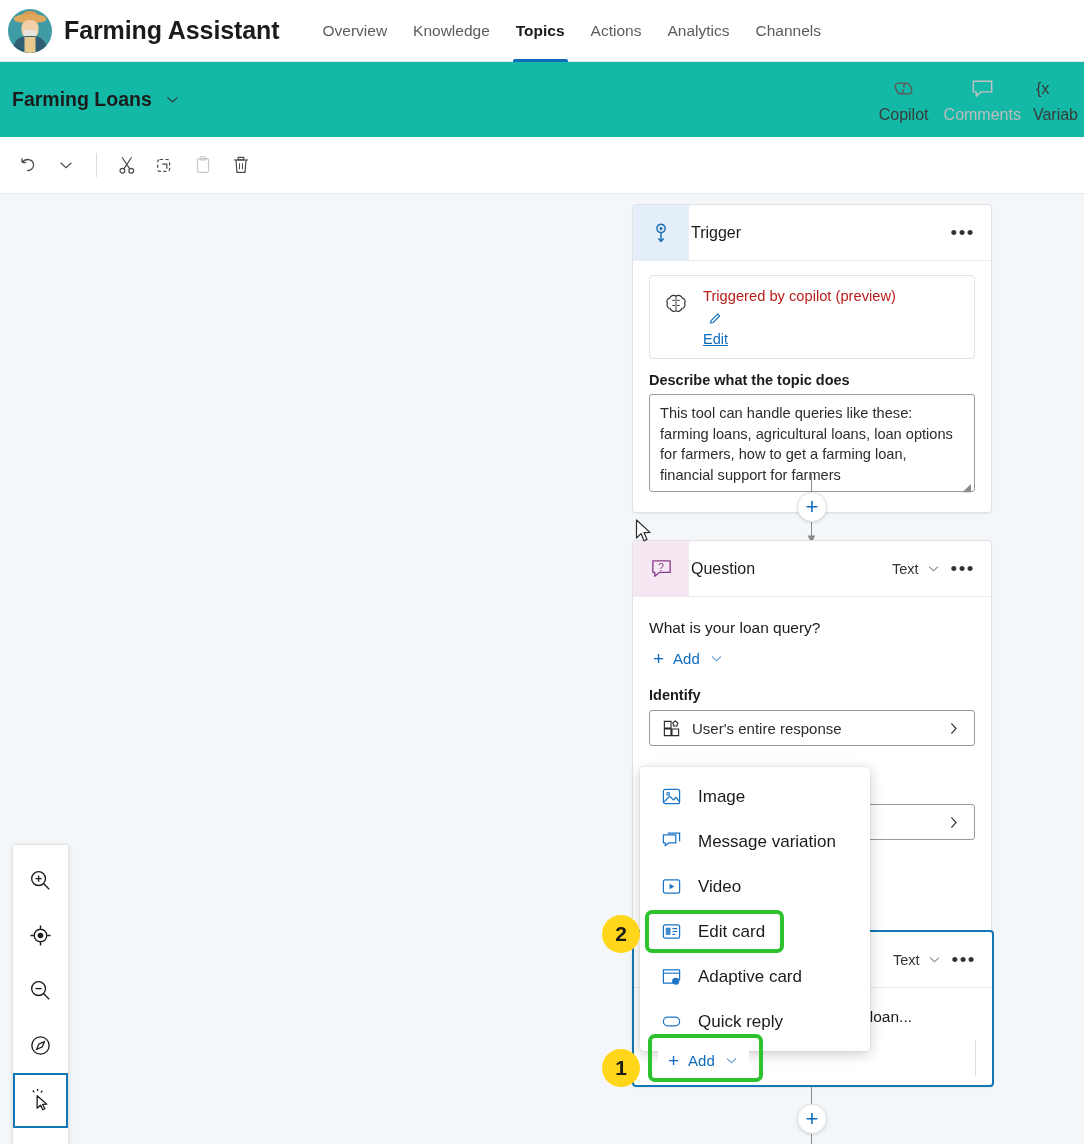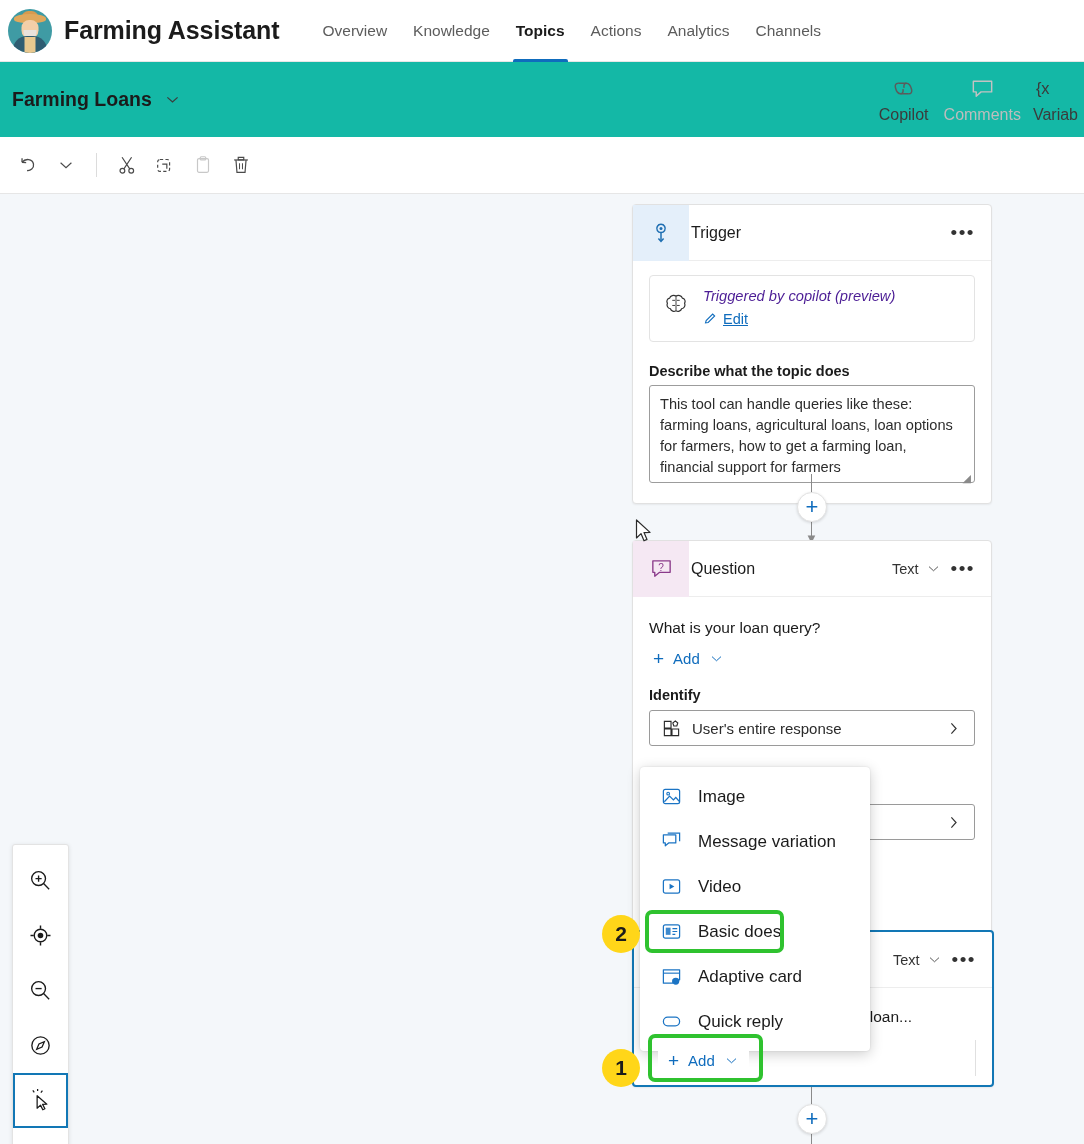--- a/index.html
+++ b/index.html
@@ -103,28 +103,28 @@
   .node-tail{display:flex;align-items:center;gap:10px;padding-right:16px;color:#4a4a4a;}
   .pill{display:flex;align-items:center;gap:7px;font-size:14.5px;color:#333;cursor:pointer;}
   .dots{font-size:19px;letter-spacing:1.5px;line-height:10px;cursor:pointer;color:#333;}
 
   .node-body{padding:14px 16px 16px 16px;}
 
   .trigcard{
     border:1px solid #e3e3e3;border-radius:4px;padding:11px 12px;display:flex;
     align-items:flex-start;gap:13px;background:#fff;
   }
-  .trigcard .txt1{font-size:14.7px;color:#4c1d95;line-height:1.35;font-style:italic;}
+  .trigcard .txt1{font-size:14.7px;color:#b91c1c;line-height:1.35;}
   .editlink{
     display:inline-flex;align-items:center;gap:5px;margin-top:4px;
-    color:#0f6cbd;font-size:14.5px;cursor:pointer;
+    color:#0f6cbd;font-size:14.5px;cursor:pointer;flex-direction:column;
   }
   .editlink u{text-decoration:underline;}
 
-  .fieldlabel{font-size:14.5px;font-weight:700;color:#1b1b1b;margin:21px 0 6px 0;}
+  .fieldlabel{font-size:14.5px;font-weight:700;color:#1b1b1b;margin:13px 0 6px 0;}
   .ta{
     width:100%;border:1px solid #9c9c9c;border-radius:3px;padding:8px 10px;
     font-family:"Liberation Sans", sans-serif;font-size:14.6px;color:#2c2c2c;
     line-height:1.42;resize:none;background:#fff;height:98px;overflow:hidden;
   }
   .ta-grip{position:absolute;right:4px;bottom:2px;color:#8a8a8a;font-size:11px;}
 
   .qtext{font-size:15.5px;color:#1b1b1b;padding:4px 0 0 0;}
   .addrow{
     display:inline-flex;align-items:center;gap:9px;color:#0f6cbd;font-size:15px;
@@ -442,21 +442,21 @@
       <span>Video</span>
     </div>
     <div class="mi">
       <span class="mi-ico">
         <svg width="21" height="21" viewBox="0 0 22 22">
           <rect x="2.5" y="4" width="17" height="14" rx="2" fill="none" stroke="#1b74c4" stroke-width="1.3"></rect>
           <rect x="5" y="7" width="5" height="7.5" fill="#1b74c4" opacity=".85"></rect>
           <path d="M12 8 h5 M12 11 h5 M12 14 h3" fill="none" stroke="#1b74c4" stroke-width="1.2"></path>
         </svg>
       </span>
-      <span>Basic does</span>
+      <span>Edit card</span>
     </div>
     <div class="mi">
       <span class="mi-ico">
         <svg width="21" height="21" viewBox="0 0 22 22">
           <path d="M2.5 4 h17 v10.5 h-7 v3.5 h-10 z" fill="none" stroke="#1b74c4" stroke-width="1.3" stroke-linejoin="round"></path>
           <path d="M2.5 7.5 h17" fill="none" stroke="#1b74c4" stroke-width="1.2"></path>
           <circle cx="15.5" cy="16" r="3.6" fill="#1b74c4"></circle>
         </svg>
       </span>
       <span>Adaptive card</span>

